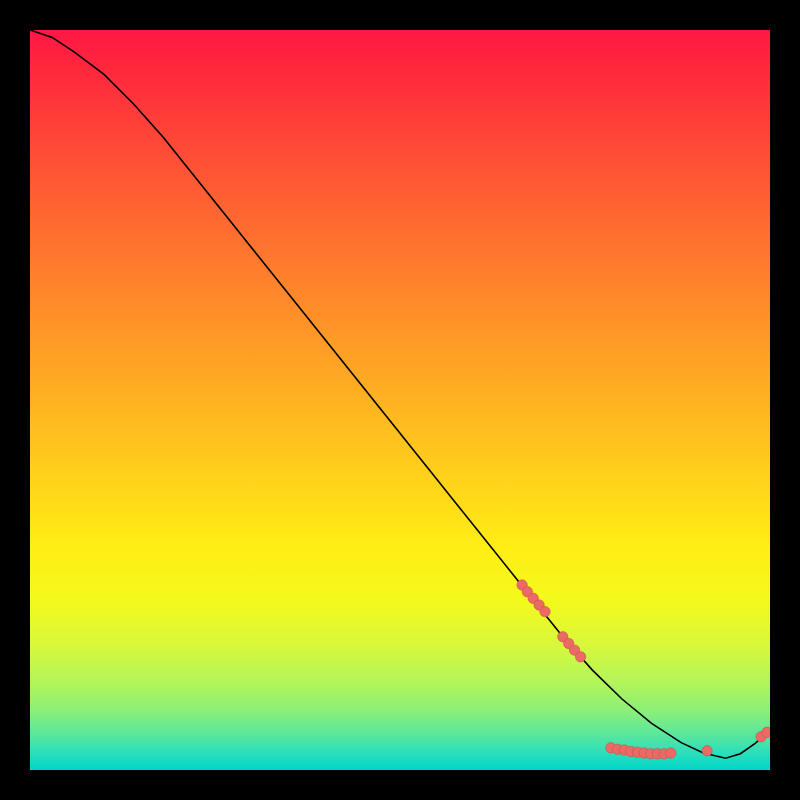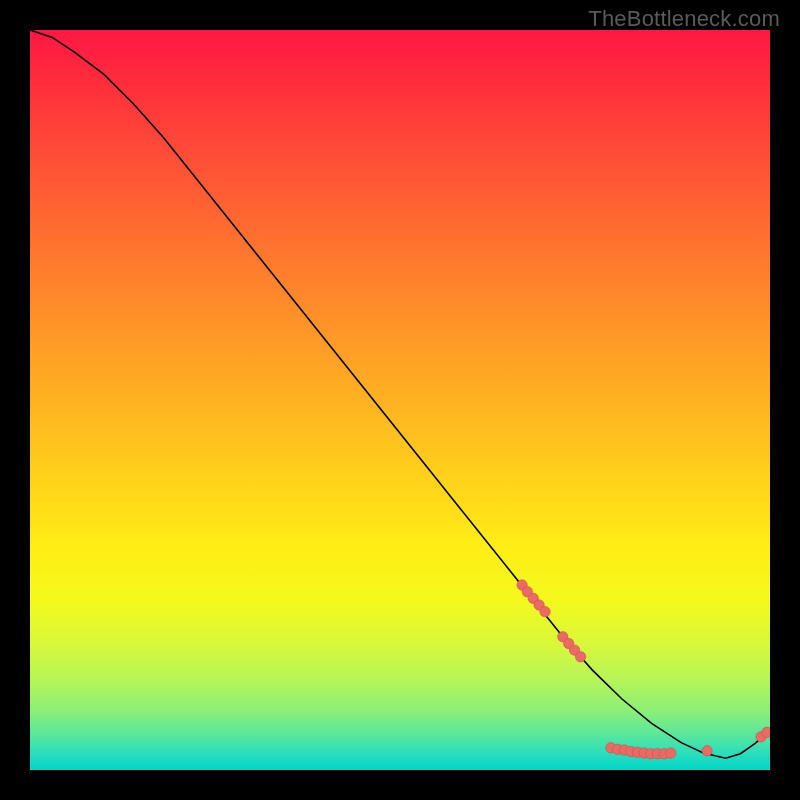--- a/index.html
+++ b/index.html
@@ -71,21 +71,20 @@
     fill: #ec6a66;
     stroke: #c94f4b;
     stroke-width: 0.6;
   }
 </style>
 </head>
 <body>
 
 <div class="frame">
 
-  <div class="watermark">TheBottleneck.com</div>
 
   <div class="plot-area"></div>
 
   <svg class="overlay" viewBox="0 0 740 740" preserveAspectRatio="none">
     <path id="curve-path" class="curve" d="M0.0 0.0 L22.2 7.4 L44.4 22.2 L74.0 44.4 L103.6 74.0 L133.2 107.3 L177.6 162.8 L222.0 218.3 L266.4 273.8 L310.8 329.3 L355.2 384.8 L399.6 440.3 L444.0 495.8 L488.4 551.3 L532.8 606.8 L562.4 640.1 L592.0 669.0 L621.6 693.4 L651.2 712.6 L673.4 723.0 L695.6 728.2 L710.4 723.7 L725.2 713.4 L740.0 700.0"></path>
     <g id="dots-group">
         <circle class="dot" cx="492.1" cy="555.0" r="5.2"></circle>
         <circle class="dot" cx="497.3" cy="561.7" r="5.2"></circle>
         <circle class="dot" cx="503.2" cy="568.3" r="5.2"></circle>
         <circle class="dot" cx="509.1" cy="575.0" r="5.2"></circle>

